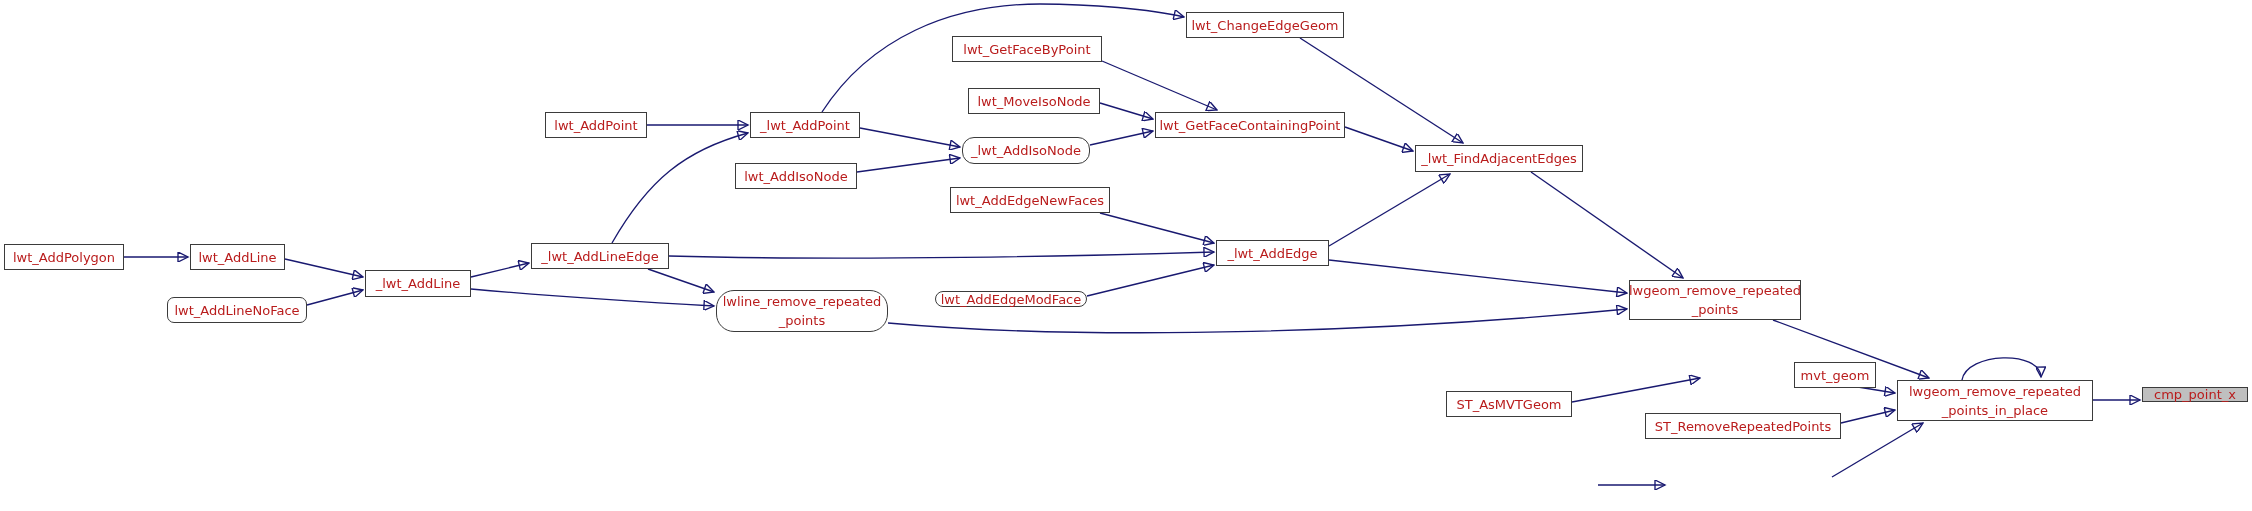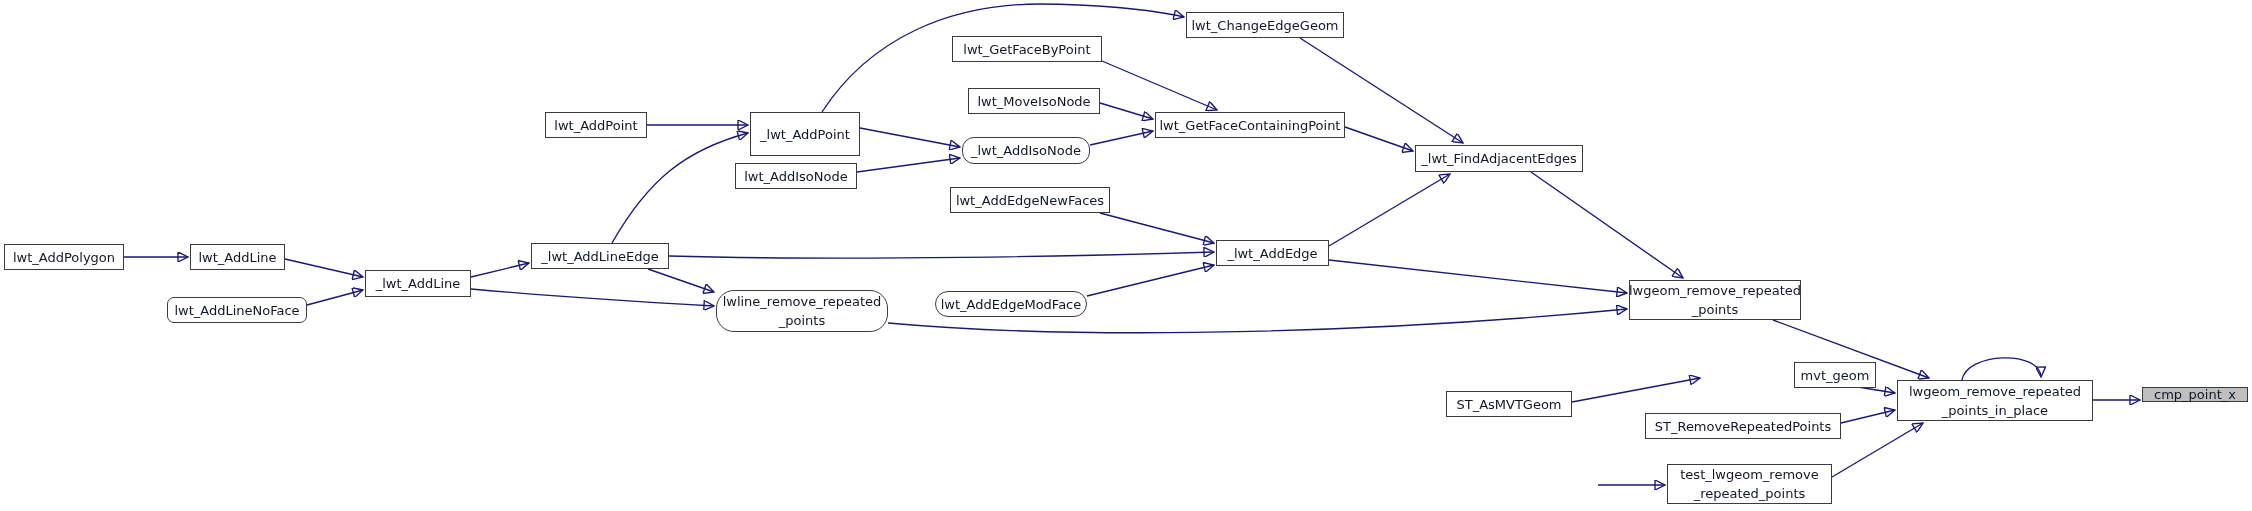--- a/index.html
+++ b/index.html
@@ -8,21 +8,21 @@
     width:2252px; height:511px;
     background:#ffffff;
     font-family:"DejaVu Sans","Liberation Sans",sans-serif;
     overflow:hidden;
   }
   svg.edges { position:absolute; left:0; top:0; width:2252px; height:511px; display:block; }
   svg.edges path { fill:none; stroke:#191970; stroke-width:1.35px; }
   .node {
     position:absolute; box-sizing:border-box;
     border:1.5px solid #3b3b3b;
-    background:#ffffff; color:#0f172a;
+    background:#ffffff; color:#b91c1c;
     display:flex; align-items:center; justify-content:center;
     text-align:center; font-size:13px; line-height:19px;
     white-space:pre-line; padding:0 3px;
     cursor:pointer;
   }
   .node.hl { background:#bfbfbf; cursor:default; }
 </style>
 </head>
 <body>
 
@@ -66,37 +66,35 @@
     <path d="M1962,380 C1967,352 2040,350 2041,377" marker-end="url(#arrow)"></path>
     <path d="M2093,400 L2140,400" marker-end="url(#arrow)"></path>
   </svg>
 
   <div class="node" style="left:4px;top:244px;width:120px;height:26px;">lwt_AddPolygon</div>
   <div class="node" style="left:190px;top:244px;width:95px;height:26px;">lwt_AddLine</div>
   <div class="node" style="left:167px;top:297px;width:140px;height:26px;border-radius:7px;">lwt_AddLineNoFace</div>
   <div class="node" style="left:365px;top:270px;width:106px;height:27px;">_lwt_AddLine</div>
   <div class="node" style="left:531px;top:243px;width:138px;height:26px;">_lwt_AddLineEdge</div>
   <div class="node" style="left:545px;top:112px;width:102px;height:26px;">lwt_AddPoint</div>
-  <div class="node" style="left:750px;top:112px;width:110px;height:44px;">_lwt_AddPoint</div>
+  <div class="node" style="left:750px;top:112px;width:110px;height:26px;">_lwt_AddPoint</div>
   <div class="node" style="left:735px;top:163px;width:122px;height:26px;">lwt_AddIsoNode</div>
   <div class="node" style="left:962px;top:137px;width:128px;height:27px;border-radius:12px;">_lwt_AddIsoNode</div>
   <div class="node" style="left:952px;top:36px;width:150px;height:26px;">lwt_GetFaceByPoint</div>
   <div class="node" style="left:968px;top:88px;width:132px;height:26px;">lwt_MoveIsoNode</div>
   <div class="node" style="left:1155px;top:112px;width:190px;height:26px;">lwt_GetFaceContainingPoint</div>
   <div class="node" style="left:1186px;top:12px;width:158px;height:26px;">lwt_ChangeEdgeGeom</div>
   <div class="node" style="left:950px;top:187px;width:160px;height:26px;">lwt_AddEdgeNewFaces</div>
   <div class="node" style="left:1216px;top:240px;width:113px;height:26px;">_lwt_AddEdge</div>
-  <div class="node" style="left:935px;top:291px;width:152px;height:26px;border-radius:13px;">lwt_AddEdgeModFace</div>
+  <div class="node" style="left:935px;top:291px;width:152px;height:16px;border-radius:13px;">lwt_AddEdgeModFace</div>
   <div class="node" style="left:716px;top:290px;width:172px;height:42px;border-radius:18px;">lwline_remove_repeated
 _points</div>
   <div class="node" style="left:1415px;top:145px;width:168px;height:27px;">_lwt_FindAdjacentEdges</div>
   <div class="node" style="left:1629px;top:280px;width:172px;height:40px;">lwgeom_remove_repeated
 _points</div>
   <div class="node" style="left:1794px;top:362px;width:82px;height:26px;">mvt_geom</div>
   <div class="node" style="left:1446px;top:391px;width:126px;height:26px;">ST_AsMVTGeom</div>
   <div class="node" style="left:1645px;top:413px;width:196px;height:26px;">ST_RemoveRepeatedPoints</div>
   <div class="node" style="left:1897px;top:380px;width:196px;height:41px;">lwgeom_remove_repeated
 _points_in_place</div>
   <div class="node hl" style="left:2142px;top:387px;width:106px;height:15px;">cmp_point_x</div>
-  <div class="node" style="left:1667px;top:464px;width:165px;height:40px;">test_lwgeom_remove
-_repeated_points</div>
 
 </div>
 
 </body></html>

